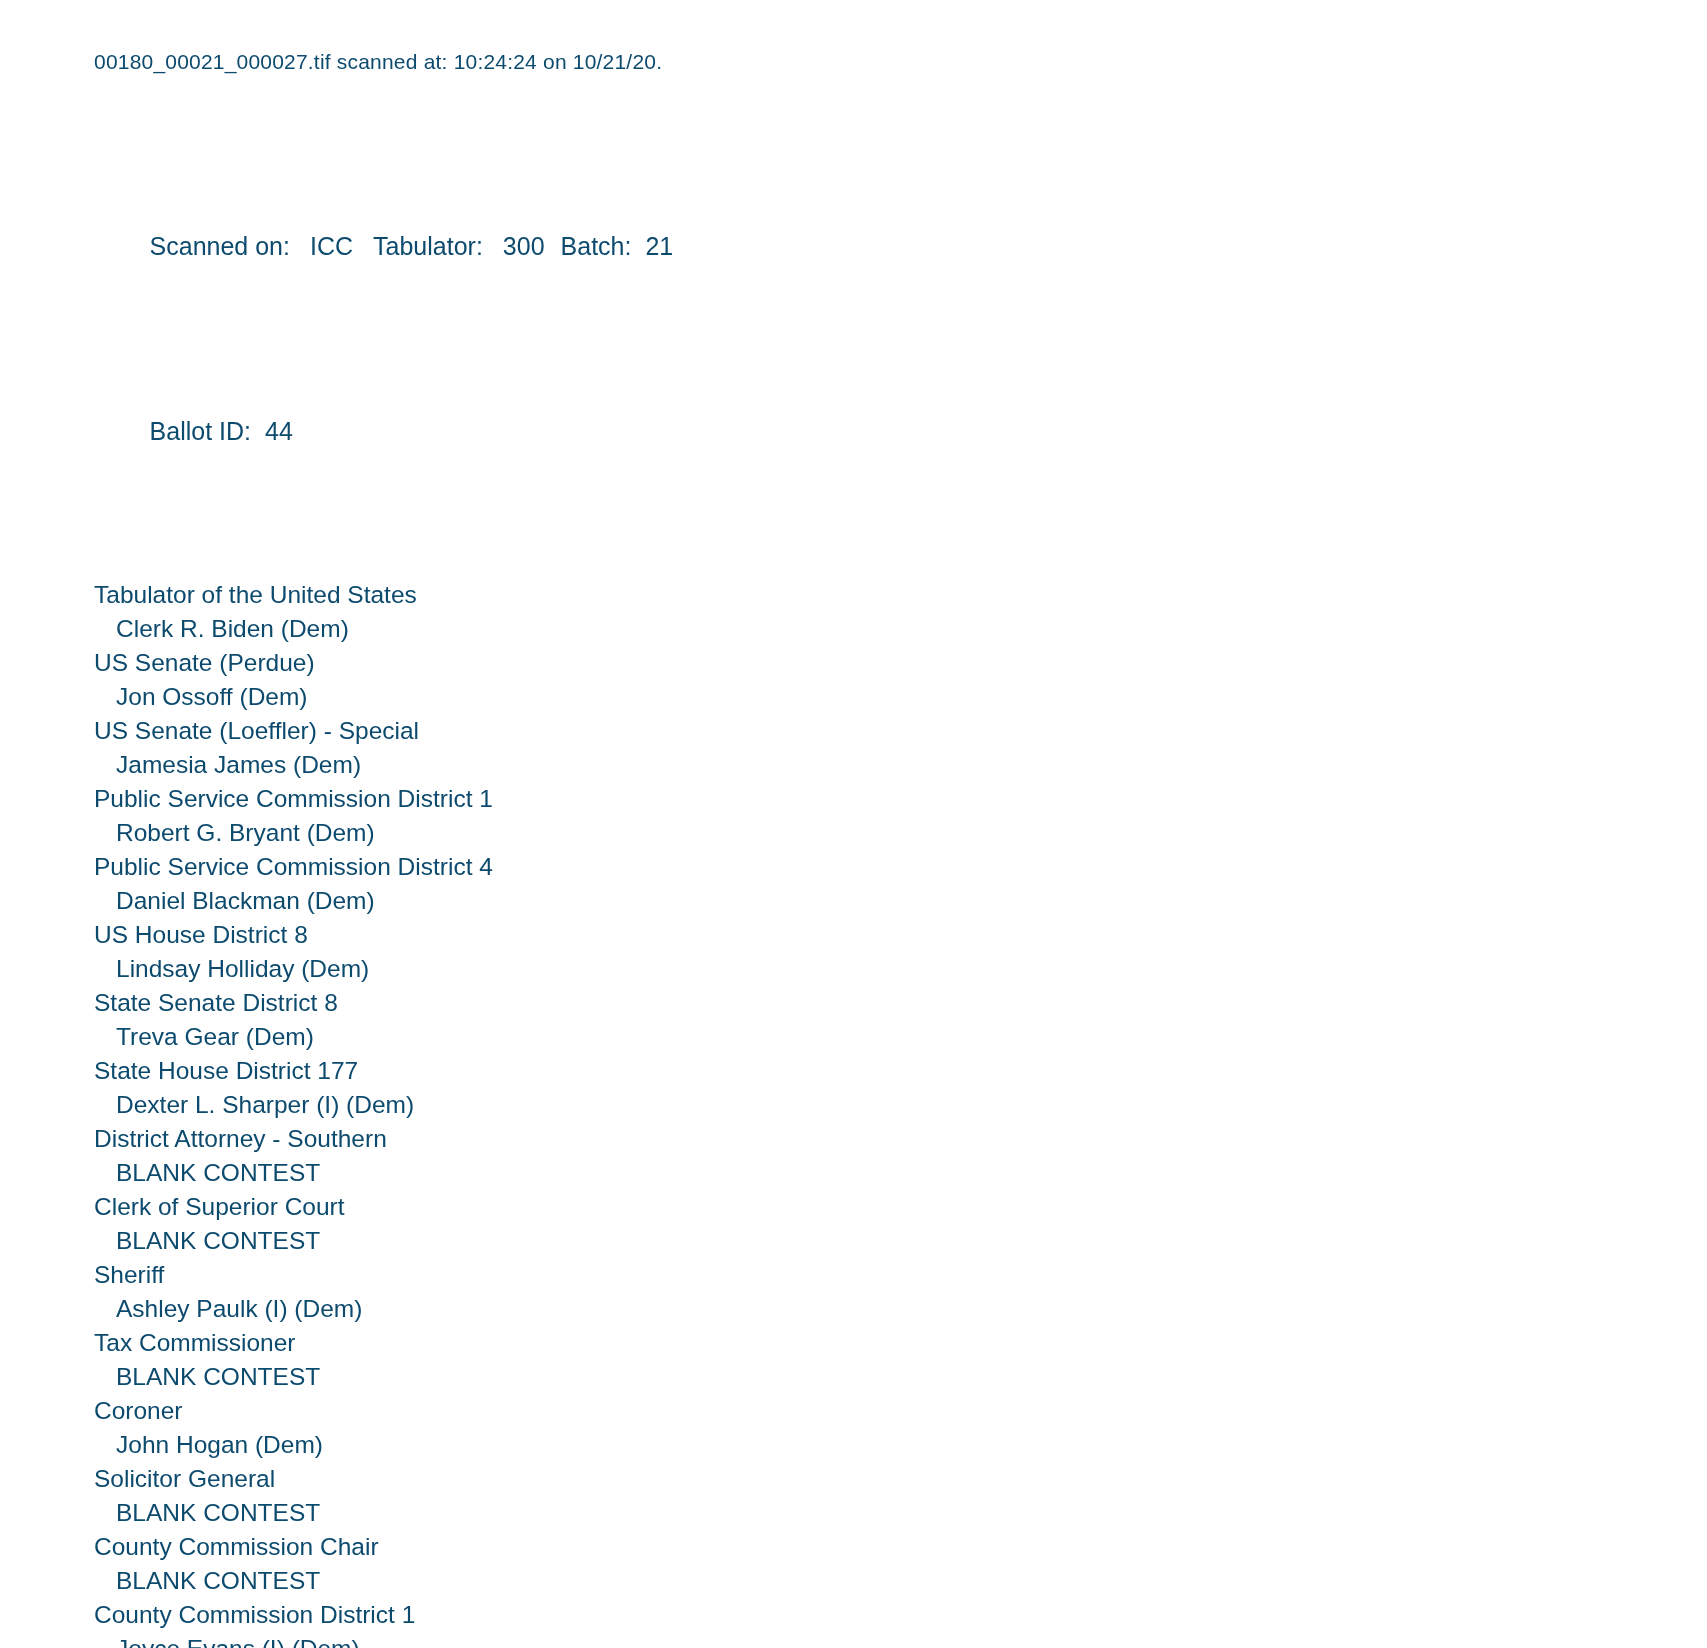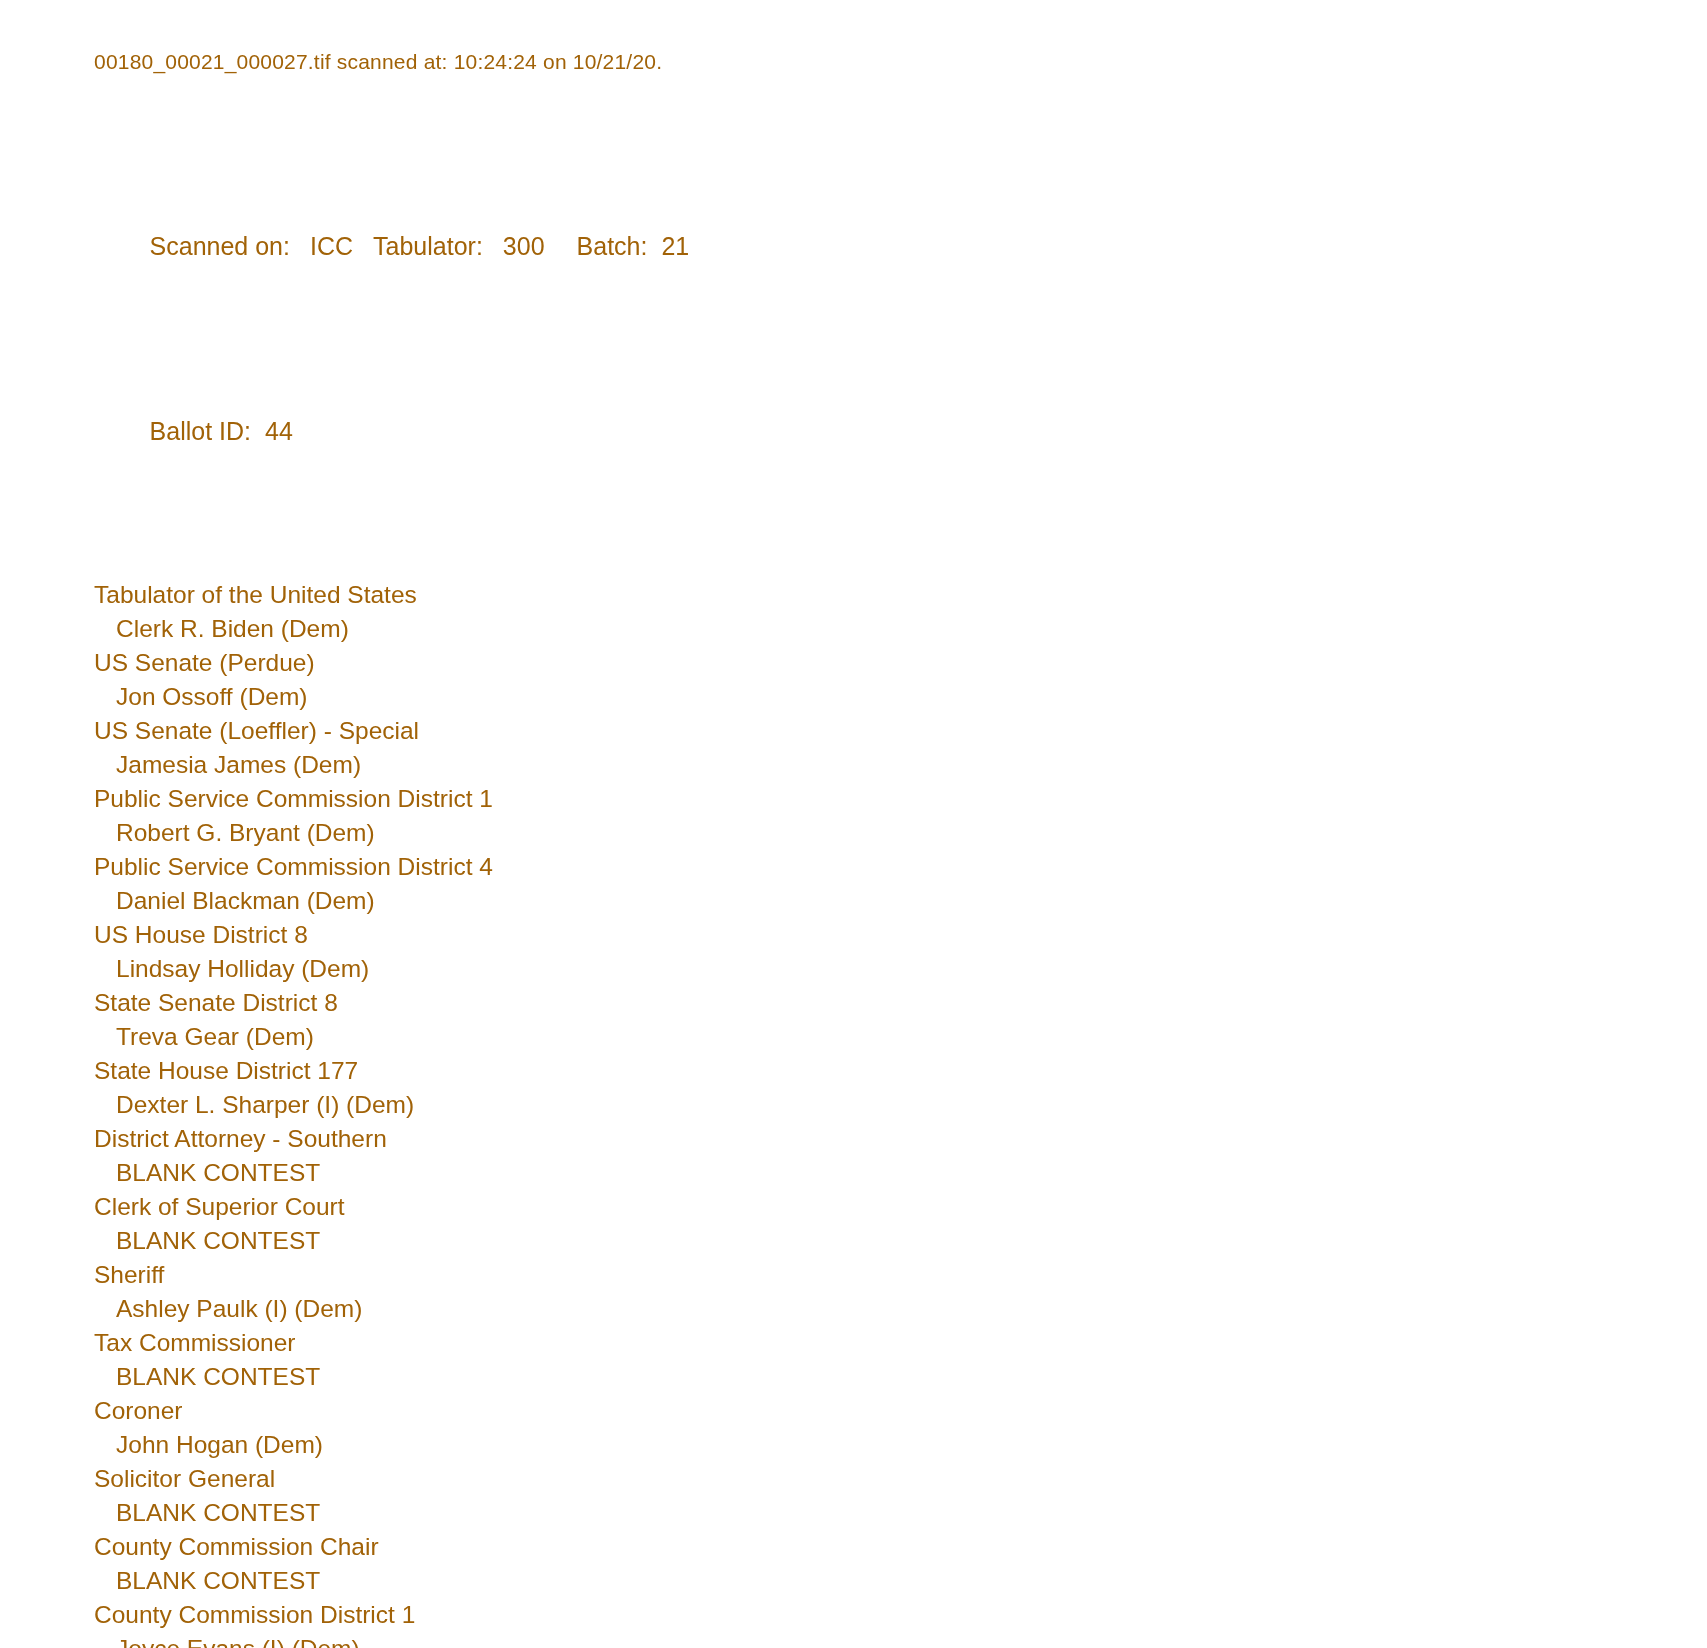--- a/index.html
+++ b/index.html
@@ -7,42 +7,42 @@
     padding: 0;
     background: #ffffff;
   }
   .page {
     position: relative;
     width: 1546px;
     height: 1648px;
     background: #ffffff;
     overflow: hidden;
     font-family: "Liberation Sans", "DejaVu Sans", sans-serif;
-    color: #a16207;
+    color: #0c4a6e;
   }
   .content {
     padding-top: 50px;
     padding-left: 94px;
   }
   .scan-line {
     font-size: 21px;
     line-height: 24px;
     letter-spacing: 0.2px;
     white-space: pre;
   }
   .meta-block {
     margin-top: 43px;
     font-size: 25px;
     line-height: 37px;
     white-space: pre;
   }
   .meta-label { }
   .meta-value { margin-left: 20px; }
   .gap-tabulator { margin-left: 20px; }
-  .gap-batch { margin-left: 32px; }
+  .gap-batch { margin-left: 16px; }
   .val-wide { margin-left: 14px; }
   .contest-list {
     margin-top: 17px;
     font-size: 24.5px;
     line-height: 34px;
   }
   .contest-name {
     white-space: pre;
   }
   .contest-choice {

